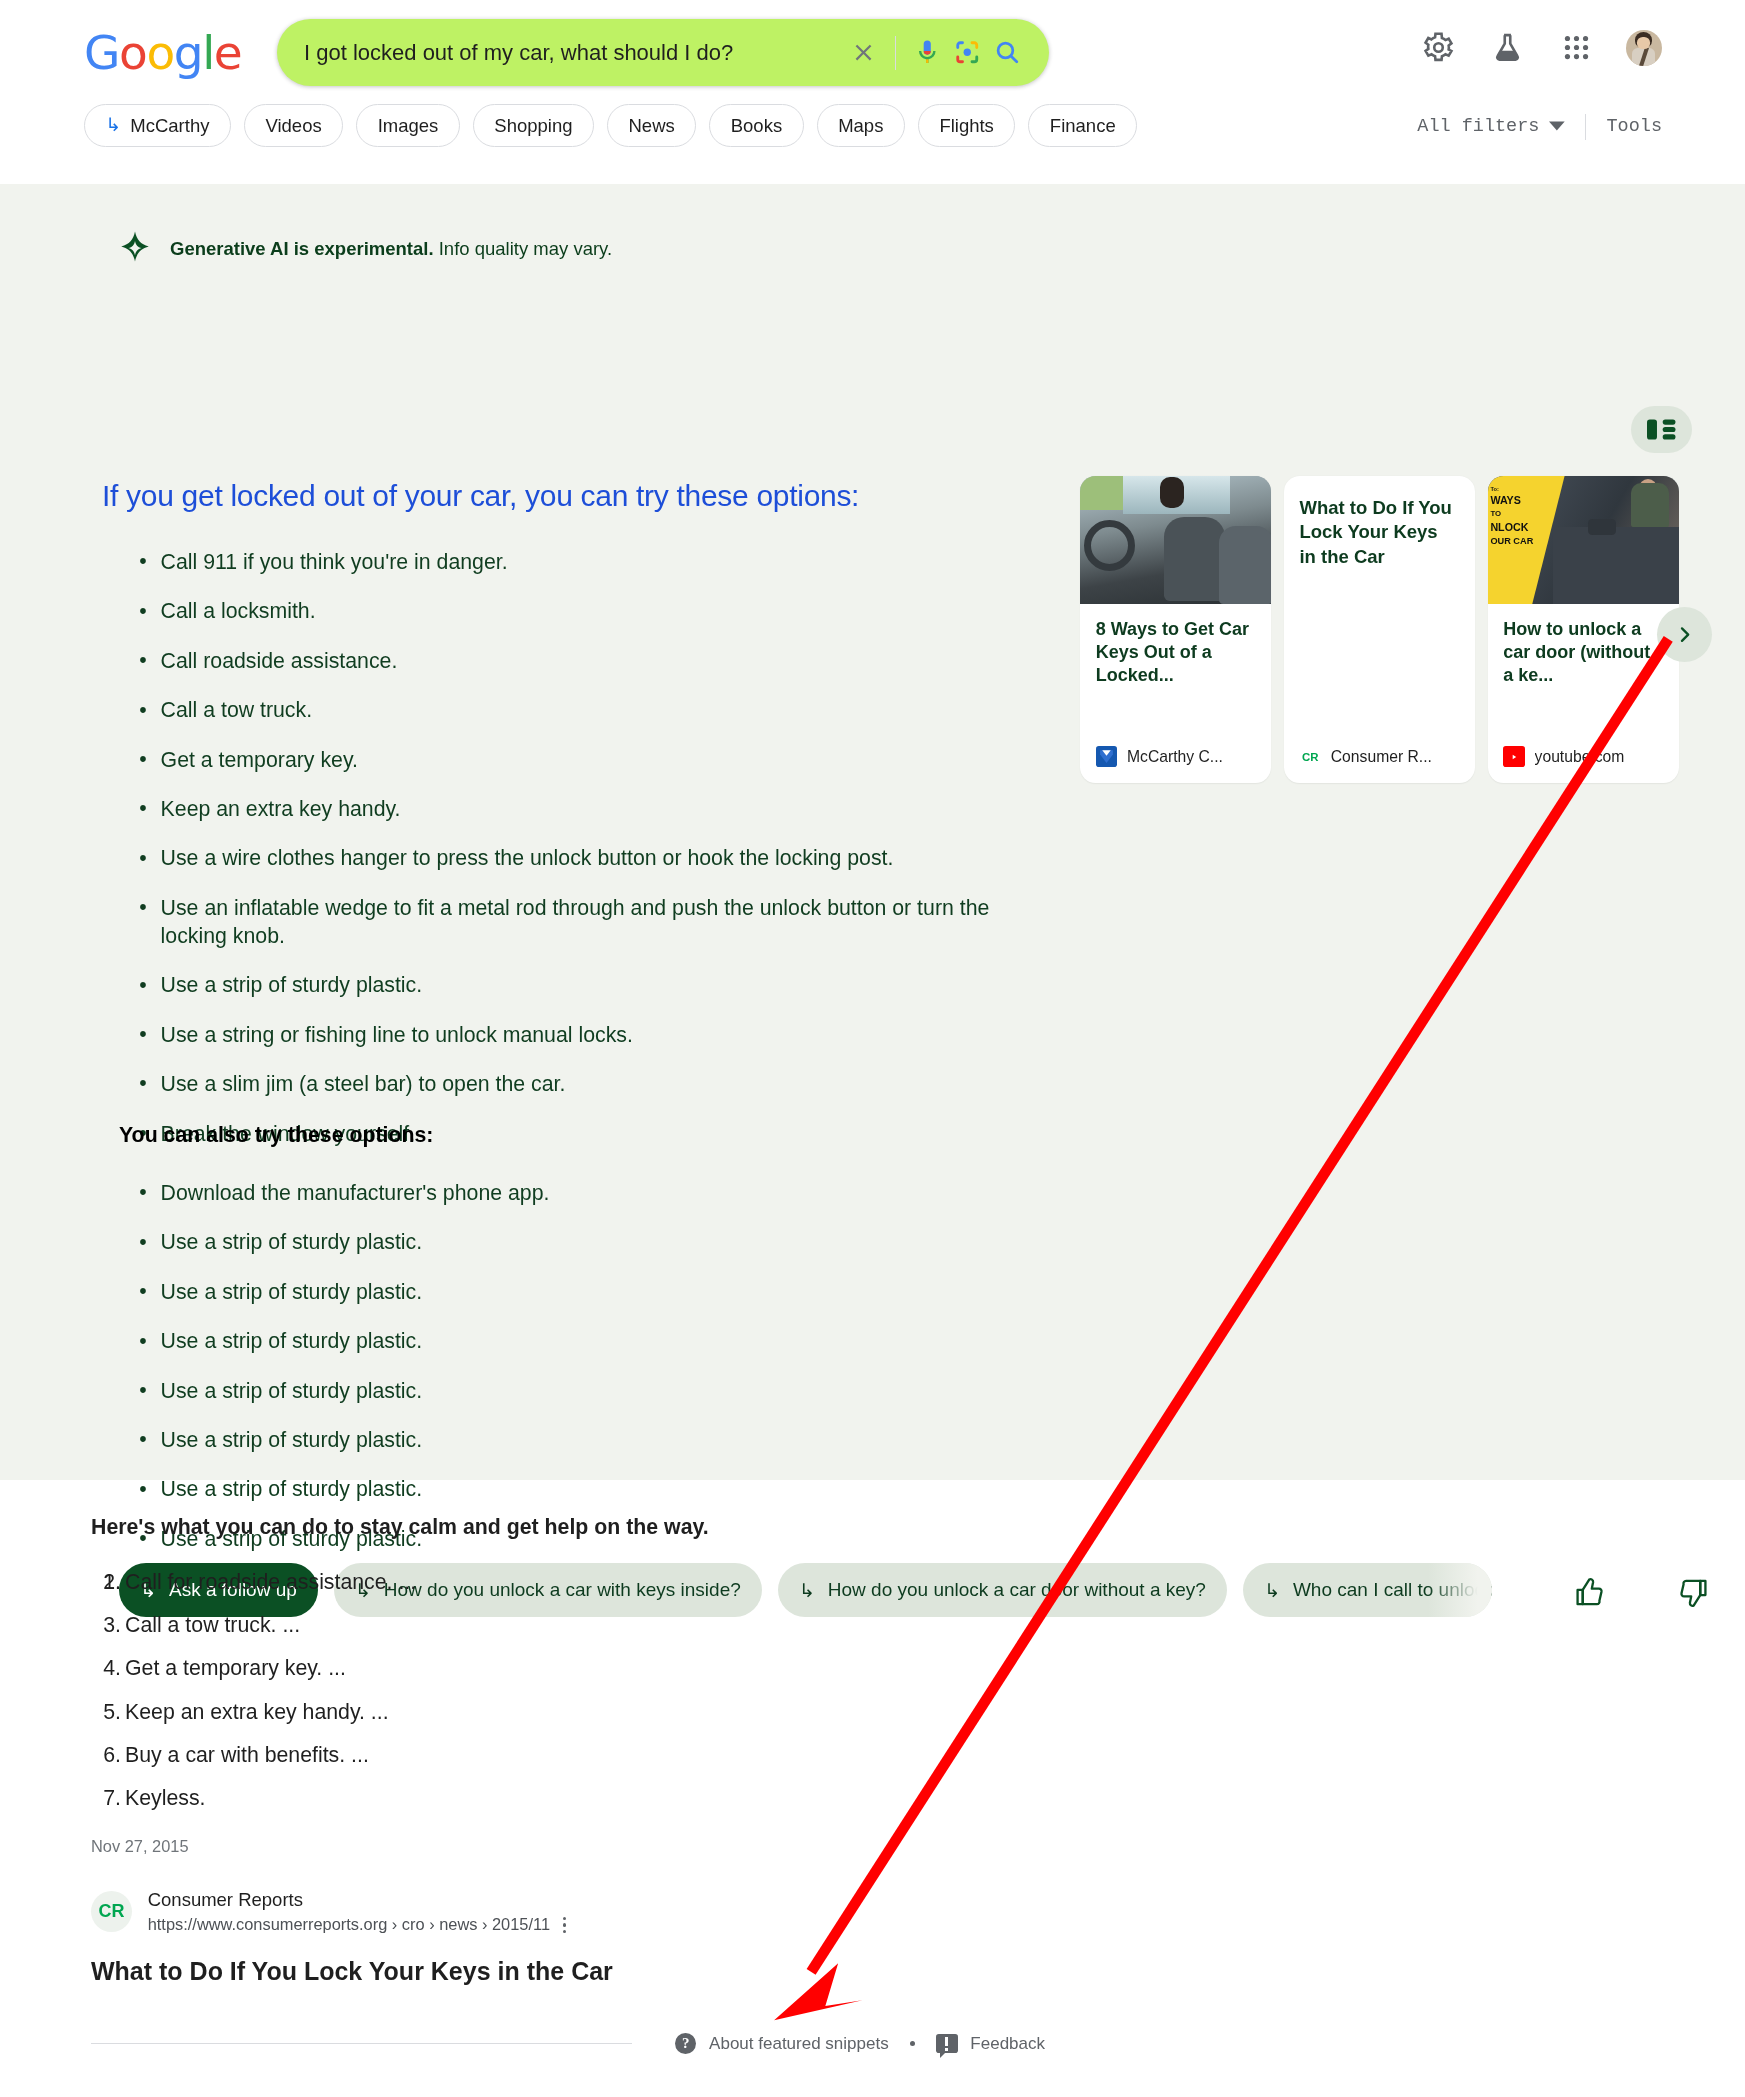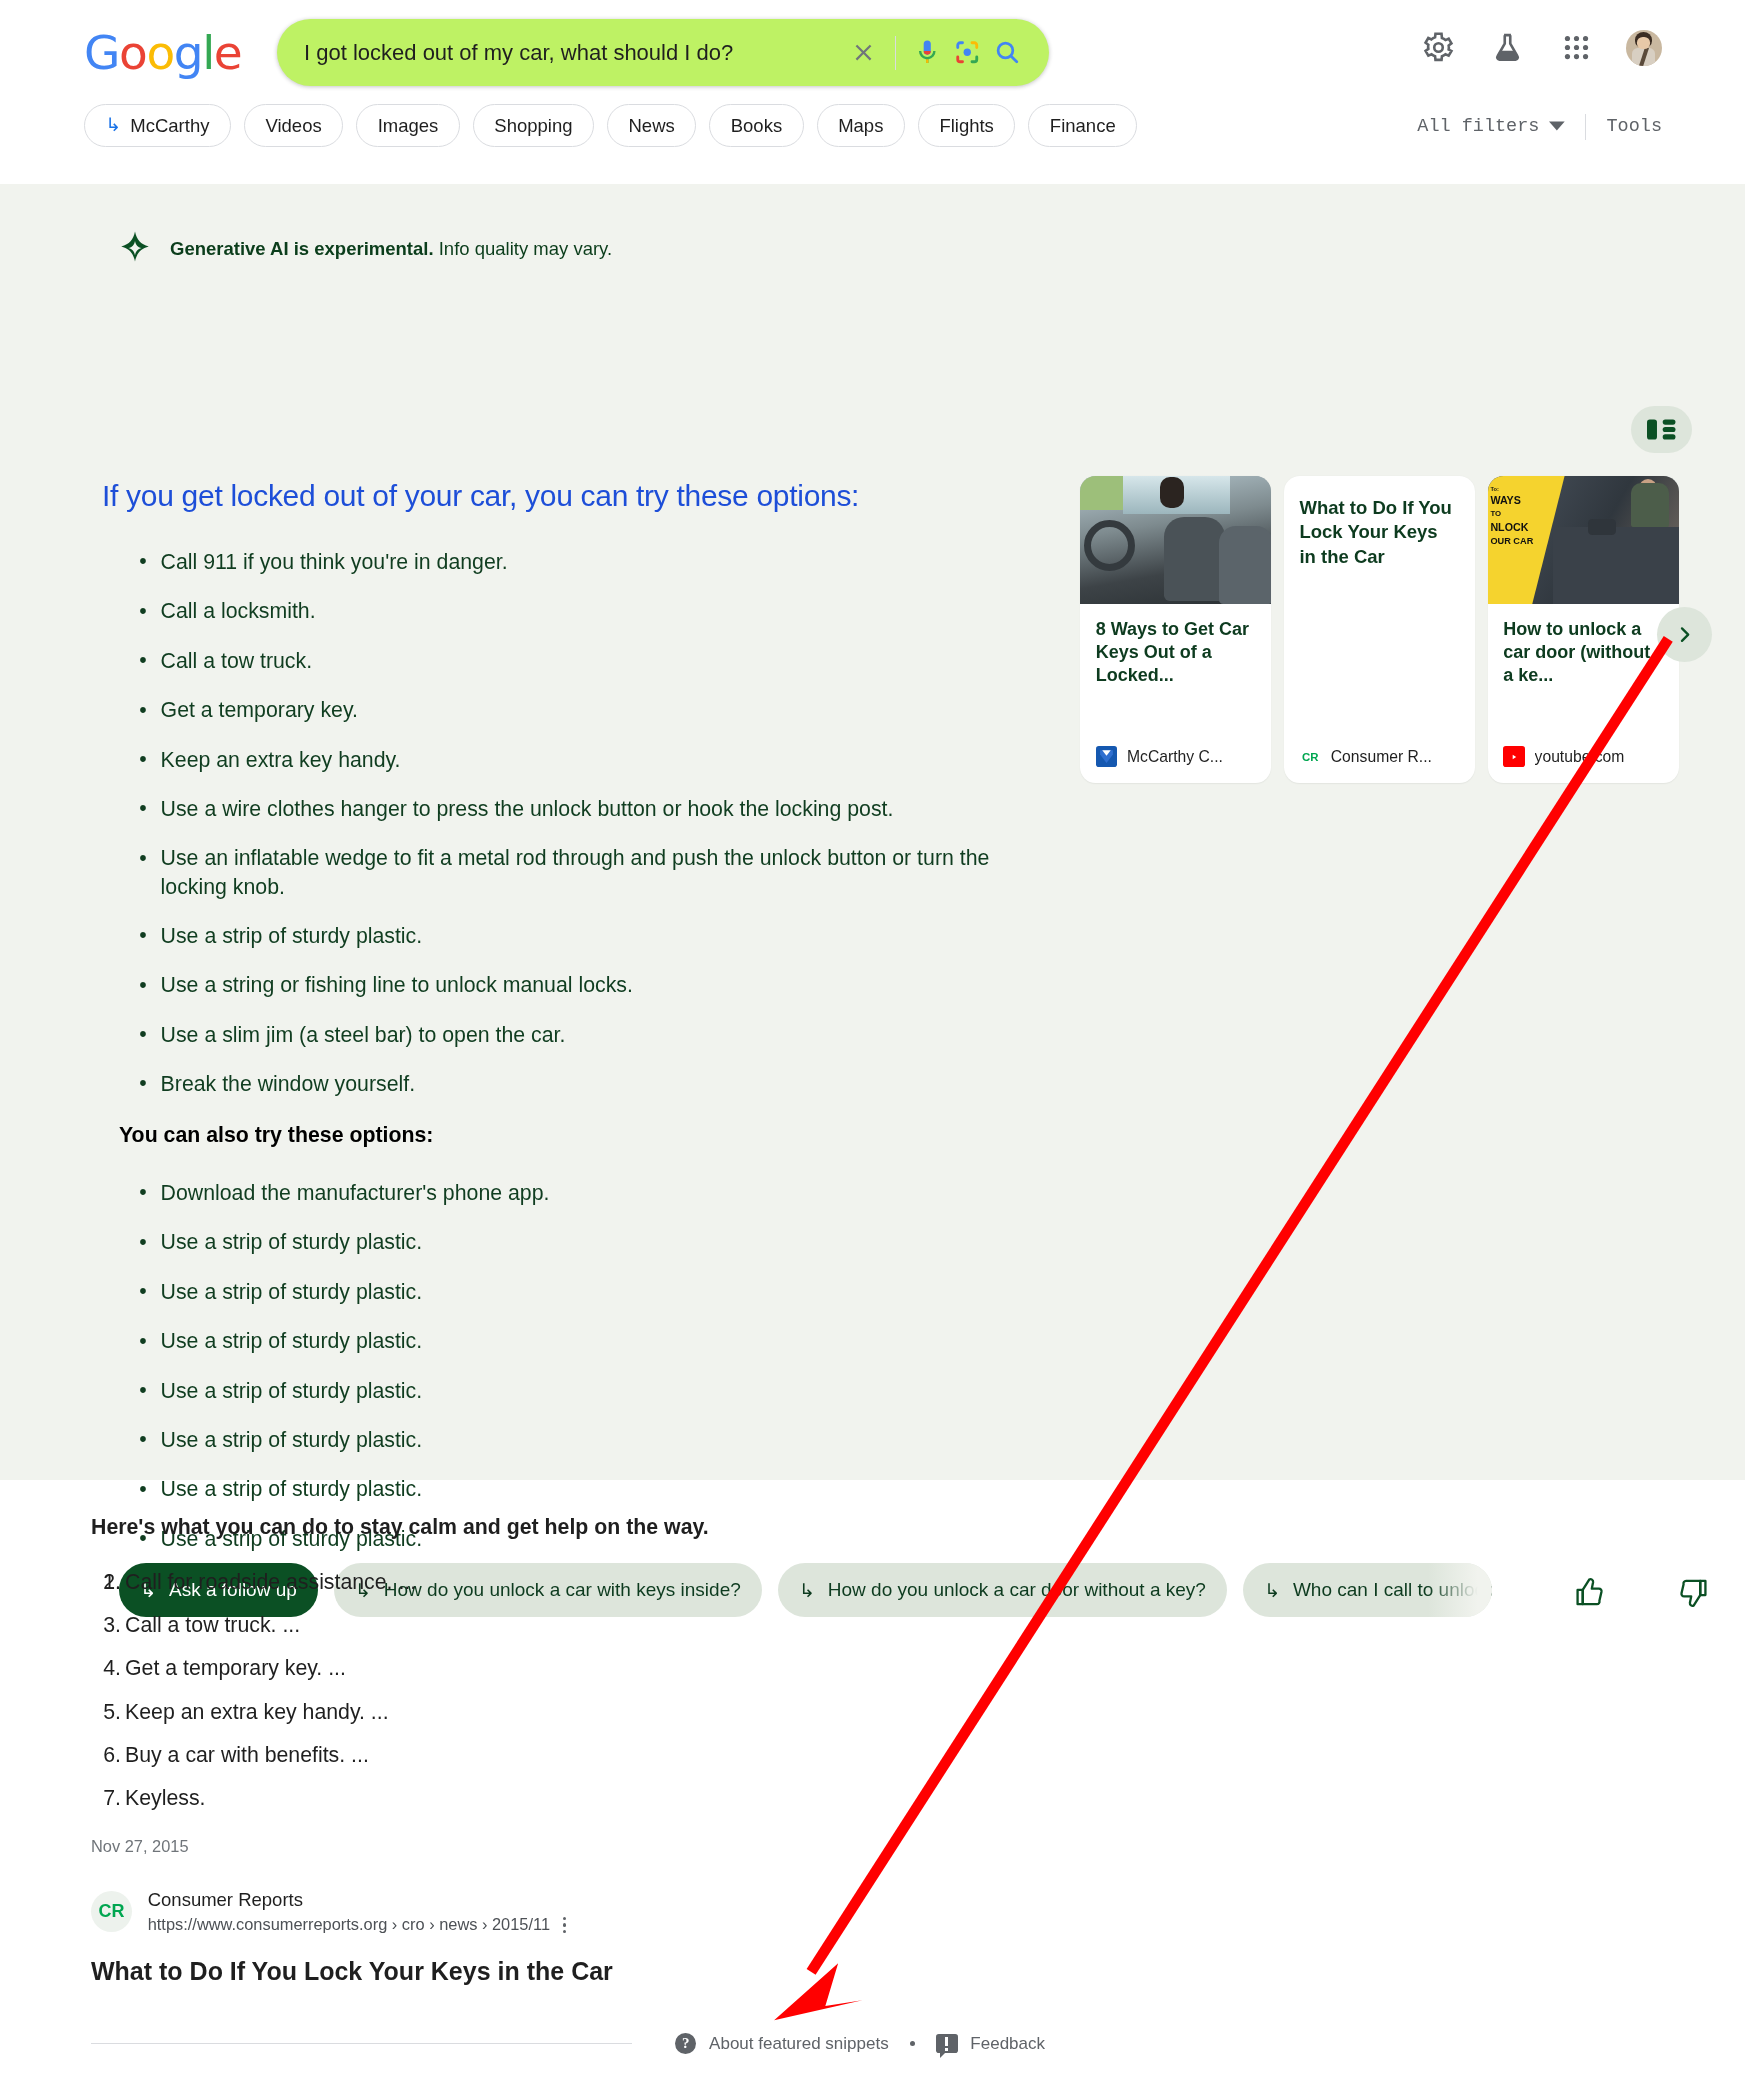--- a/index.html
+++ b/index.html
@@ -374,20 +374,21 @@
       <rect x="11" y="6.2" width="9" height="3.6" rx="1.8" fill="#0B5024"></rect>
       <rect x="11" y="11.4" width="9" height="3.6" rx="1.8" fill="#0B5024"></rect>
     </svg>
   </div>
 
   <div class="ai-heading">If you get locked out of your car, you can try these options:</div>
 
   <ul class="ai-list">
     <li>Call 911 if you think you're in danger.</li>
     <li>Call a locksmith.</li>
+    <li>Call roadside assistance.</li>
     <li>Call a tow truck.</li>
     <li>Get a temporary key.</li>
     <li>Keep an extra key handy.</li>
     <li>Use a wire clothes hanger to press the unlock button or hook the locking post.</li>
     <li>Use an inflatable wedge to fit a metal rod through and push the unlock button or turn the locking knob.</li>
     <li>Use a strip of sturdy plastic.</li>
     <li>Use a string or fishing line to unlock manual locks.</li>
     <li>Use a slim jim (a steel bar) to open the car.</li>
     <li>Break the window yourself.</li>
   </ul>

